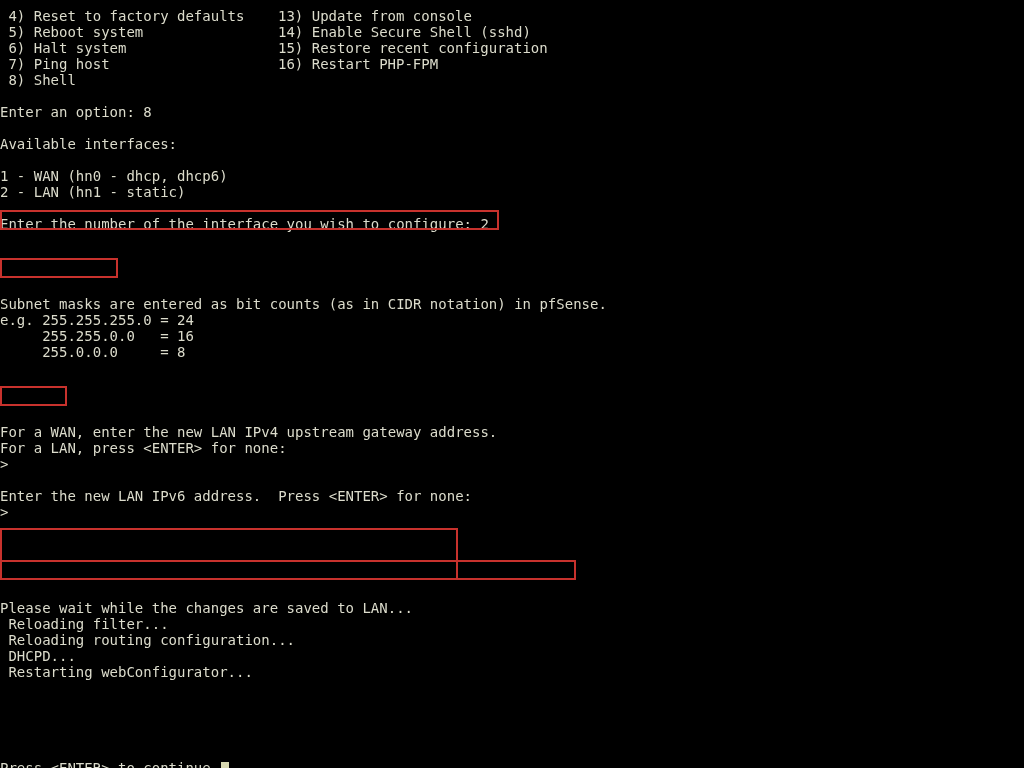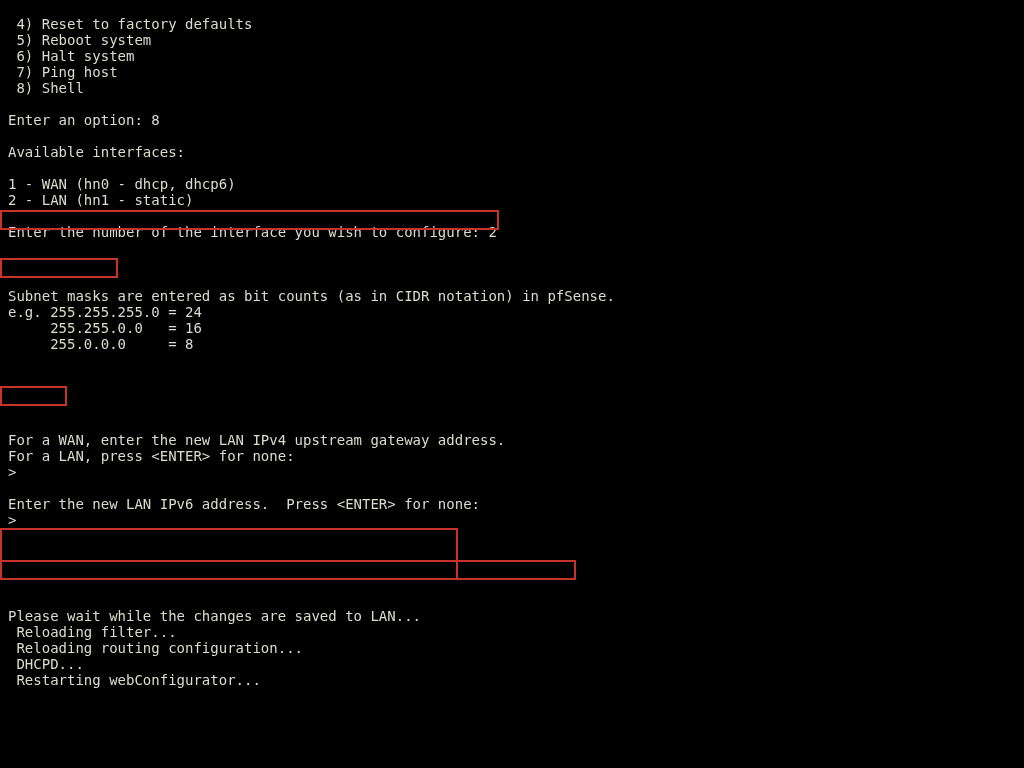--- a/index.html
+++ b/index.html
@@ -1,47 +1,51 @@
 <!DOCTYPE html>
 <html><head>
 <meta charset="utf-8">
 <style>
   html,body{margin:0;padding:0;background:#000;color:#dcdccc;font-family:"DejaVu Sans Mono","Courier New",monospace;font-size:14px;line-height:16px;width:1024px;height:768px;overflow:hidden}
-  pre{margin:8px;padding:0;font:inherit;white-space:pre}
+  pre{margin:0;padding:0;font:inherit;white-space:pre}
   .term{position:relative;width:1024px;height:768px}
   .menu-col{position:absolute;top:8px}
   .col1{left:0}
   .col2{left:278px}
   .blk{position:absolute;left:0}
   .box{position:absolute;border:2px solid #c8322d;box-sizing:border-box}
   .cursor{display:inline-block;width:8px;height:14px;background:#d7d7b0;vertical-align:text-bottom;margin-left:2px}
 </style>
 </head>
 <body>
 
 <div class="term">
 
   <pre class="menu-col col1"><span> 4) Reset to factory defaults</span>
 <span> 5) Reboot system</span>
 <span> 6) Halt system</span>
 <span> 7) Ping host</span>
 <span> 8) Shell</span></pre>
 
+  <pre class="menu-col col2"><span>13) Update from console</span>
+<span>14) Enable Secure Shell (sshd)</span>
+<span>15) Restore recent configuration</span>
+<span>16) Restart PHP-FPM</span></pre>
 
   <pre class="blk" style="top:104px"><span>Enter an option: 8</span></pre>
 
   <pre class="blk" style="top:136px"><span>Available interfaces:</span>
 
 <span>1 - WAN (hn0 - dhcp, dhcp6)</span>
 <span>2 - LAN (hn1 - static)</span></pre>
 
   <pre class="blk" style="top:216px"><span>Enter the number of the interface you wish to configure: 2</span></pre>
 
 
-  <pre class="blk" style="top:280px"><span>Subnet masks are entered as bit counts (as in CIDR notation) in pfSense.</span>
+  <pre class="blk" style="top:296px"><span>Subnet masks are entered as bit counts (as in CIDR notation) in pfSense.</span>
 <span>e.g. 255.255.255.0 = 24</span>
 <span>     255.255.0.0   = 16</span>
 <span>     255.0.0.0     = 8</span></pre>
 
 
   <pre class="blk" style="top:424px"><span>For a WAN, enter the new LAN IPv4 upstream gateway address.</span>
 <span>For a LAN, press &lt;ENTER&gt; for none:</span>
 <span>&gt; </span></pre>
 
   <pre class="blk" style="top:488px"><span>Enter the new LAN IPv6 address.  Press &lt;ENTER&gt; for none:</span>

